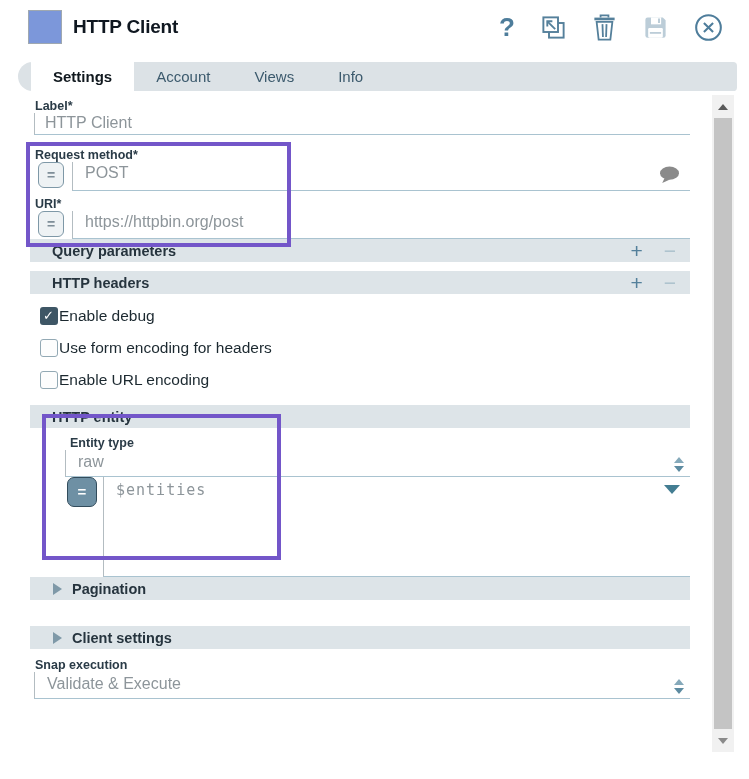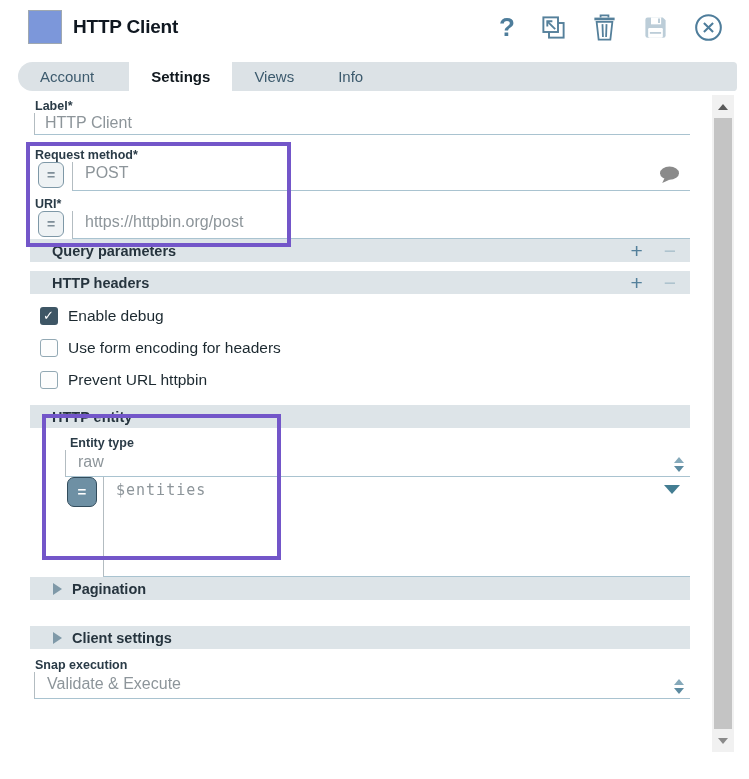--- a/index.html
+++ b/index.html
@@ -46,21 +46,21 @@
          padding:0 12px 0 22px; font-size:14.5px; font-weight:bold; color:#26343e; }
   .bar-actions { margin-left:auto; display:flex; align-items:center; gap:21px; padding-right:2px; }
   .icon-plus { color:#54809b; font-size:21px; font-weight:normal; line-height:20px; cursor:pointer; }
   .icon-minus { color:#acc2cd; font-size:21px; font-weight:normal; line-height:20px; cursor:pointer; }
   .bar.collapse { padding-left:23px; }
   .tri-right { width:0; height:0; border-left:9px solid #7f99a8;
                border-top:6px solid transparent; border-bottom:6px solid transparent;
                margin-right:10px; }
 
   
-  .cb-row { display:flex; align-items:center; gap:10px; margin-left:10px;
+  .cb-row { display:flex; align-items:center; gap:1px; margin-left:10px;
             height:18px; font-size:15.5px; color:#1c2930; }
   .cb { width:18px; height:18px; border-radius:3px; position:relative; cursor:pointer; flex:none; }
   .cb.checked { background:#3e5665; }
   .cb.checked::after { content:"✓"; position:absolute; left:3px; top:1px;
                        color:#fff; font-size:13px; font-weight:bold; }
   .cb.unchecked { border:1.5px solid #93a9b4; background:#fdfdfd; }
 
   
   .inner { margin-left:35px; }
   .select-line { height:27px; border-left:1px solid #b3bcc1; border-bottom:1px solid #a9c3d0;
@@ -131,22 +131,22 @@
         <rect x="7" y="16" width="10" height="1.6" fill="#bccdd8"></rect>
       </svg>
       <svg width="29" height="29" viewBox="0 0 24 24" fill="none" stroke="#4e7d9b" stroke-width="1.7">
         <circle cx="12" cy="12" r="10.2"></circle>
         <path d="M8.2 8.2 L15.8 15.8 M15.8 8.2 L8.2 15.8"></path>
       </svg>
     </div>
   </div>
 
   <div class="tabbar">
+    <div class="tab active">Settings</div>
     <div class="tab">Account</div>
-    <div class="tab active">Settings</div>
     <div class="tab">Views</div>
     <div class="tab">Info</div>
   </div>
 
   <div class="content">
 
     <div class="field-label mt4">Label*</div>
     <div class="field-line">
       <span class="value-text">HTTP Client</span>
     </div>
@@ -190,21 +190,21 @@
     <div class="cb-row mt13">
       <span class="cb checked"></span>
       <span>Enable debug</span>
     </div>
     <div class="cb-row mt14">
       <span class="cb unchecked"></span>
       <span>Use form encoding for headers</span>
     </div>
     <div class="cb-row mt14">
       <span class="cb unchecked"></span>
-      <span>Prevent URL httpbin</span>
+      <span>Enable URL encoding</span>
     </div>
 
     <div class="bar mt16">
       <span>HTTP entity</span>
     </div>
 
     <div class="inner">
       <div class="field-label mt8">Entity type</div>
       <div class="select-line">
         <span class="value-text">raw</span>

